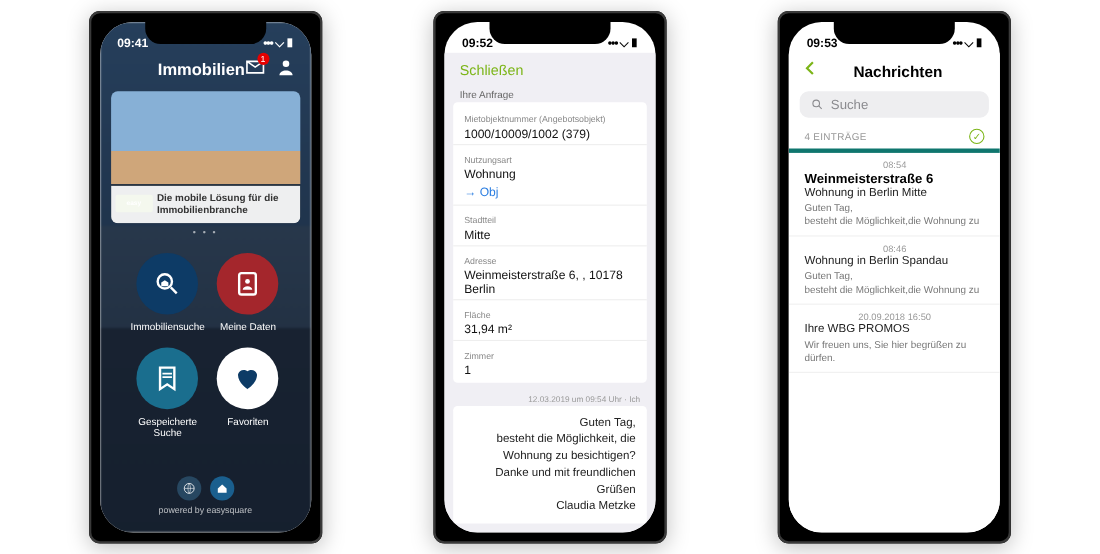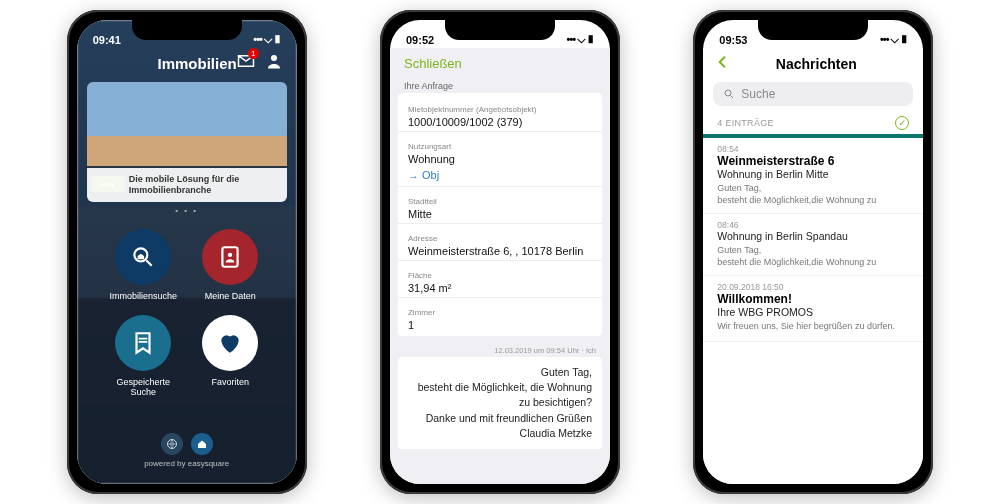--- a/index.html
+++ b/index.html
@@ -4,23 +4,23 @@
 <style>
   * { box-sizing: border-box; margin: 0; padding: 0; }
   body {
     font-family: -apple-system, "Helvetica Neue", Arial, sans-serif;
     background: #fff;
     width: 1000px; height: 504px;
     display: flex; justify-content: space-around; align-items: center;
     padding: 10px 30px;
   }
   .phone {
-    width: 240px; height: 484px;
+    width: 212px; height: 484px;
     background: #000;
-    border-radius: 31px;
+    border-radius: 10px;
     padding: 10px;
     position: relative;
     box-shadow: 0 4px 20px rgba(0,0,0,.25), inset 0 0 0 2px #3a3a3a;
   }
   .notch {
     position: absolute; top: 8px; left: 50%; transform: translateX(-50%);
     width: 110px; height: 22px; background: #000;
     border-radius: 0 0 14px 14px; z-index: 50;
   }
   .screen {
@@ -121,21 +121,21 @@
     margin: 2px 10px 6px; background:#eeeef0; border-radius:8px;
     padding:5px 10px; font-size:12px; color:#8a8a8e; display:flex; align-items:center; gap:6px;
     cursor:text;
   }
   .search svg { width:12px; height:12px; fill:#8a8a8e; }
   .count-row { display:flex; justify-content:space-between; align-items:center;
     padding:4px 14px; font-size:9px; color:#999; letter-spacing:.3px; border-bottom:4px solid #0f766e;}
   .count-row .mark { width:14px; height:14px; border:1.5px solid #7CB518; border-radius:50%;
     display:flex; align-items:center; justify-content:center; color:#7CB518; font-size:9px;}
   .msg-item { padding:6px 14px 8px; border-bottom:1px solid #f0f0f0; cursor:pointer; }
-  .msg-item .time { text-align:left; font-size:8.5px; color:#999; }
+  .msg-item .time { text-align:center; font-size:8.5px; color:#999; }
   .msg-item .t1 { font-size:12px; font-weight:700; }
   .msg-item .t2 { font-size:10.5px; color:#222; }
   .msg-item .preview { font-size:9px; color:#777; margin-top:3px; line-height:1.3;
     max-height: 22px; overflow:hidden; }
 </style>
 </head>
 <body>
 
 <div class="phone">
   <div class="notch"></div>
@@ -314,19 +314,18 @@
         <div class="t2">Wohnung in Berlin Mitte</div>
         <div class="preview" id="p3-prev-0">Guten Tag,<br>besteht die Möglichkeit,die Wohnung zu besichti...</div>
       </div>
       <div class="msg-item">
         <div class="time">08:46</div>
         <div class="t2">Wohnung in Berlin Spandau</div>
         <div class="preview" id="p3-prev-1">Guten Tag,<br>besteht die Möglichkeit,die Wohnung zu besichti...</div>
       </div>
       <div class="msg-item">
         <div class="time">20.09.2018 16:50</div>
-        <div class="t1">Willkommen!</div>
         <div class="t2">Ihre WBG PROMOS</div>
         <div class="preview" id="p3-prev-2">Wir freuen uns, Sie hier begrüßen zu dürfen.</div>
       </div>
     </div>
   </div>
 </div>
 
 </body></html>

